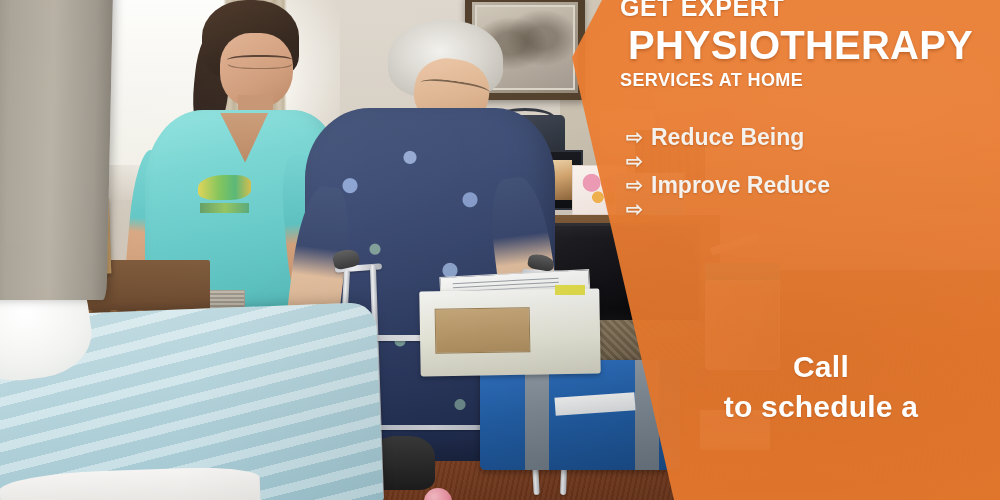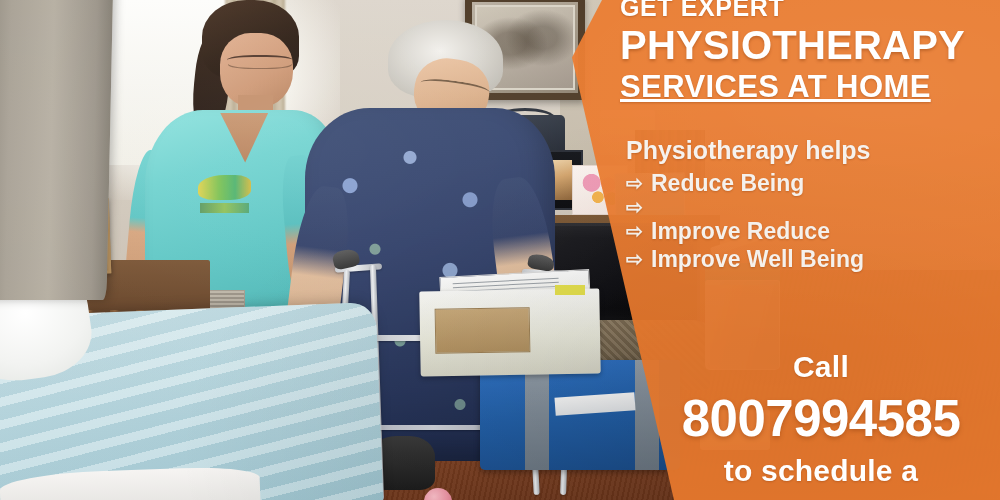--- a/index.html
+++ b/index.html
@@ -555,31 +555,30 @@
     line-height: 1;
     margin: 0;
     margin-top: -5px;
     text-shadow: 0 1px 2px rgba(120,50,10,.35);
   }
   .h-main {
     font-size: 40px;
     font-weight: bold;
     letter-spacing: .2px;
     line-height: 1.05;
-    margin: 4px 0 0 0;
+    margin: 4px 0 0 8px;
     text-shadow: 0 2px 3px rgba(120,50,10,.35);
   }
   .h-sub {
-    font-size: 31px;
+    font-size: 18px;
     font-weight: bold;
     letter-spacing: .4px;
     line-height: 1;
     margin: 5px 0 0 0;
     text-shadow: 0 1px 2px rgba(120,50,10,.35);
-    text-decoration: underline;
   }
 
   .benefits {
     margin-top: 34px;
     margin-left: 6px;
   }
   .benefits-title {
     font-size: 25px;
     font-weight: bold;
     margin: 0 0 4px 0;
@@ -744,40 +743,37 @@
 
   <div class="panel-content">
 
     <div class="headline-block">
       <div class="h-get">GET EXPERT</div>
       <div class="h-main">PHYSIOTHERAPY</div>
       <div class="h-sub">SERVICES AT HOME</div>
     </div>
 
     <div class="benefits">
-      <div class="benefits-title">Physiotherapy helps</div>
       <ul class="benefit-list">
         <li class="benefit-item">
           <span class="arrow-icon">⇨</span>
           <span>Reduce Being</span>
         </li>
         <li class="benefit-item">
           <span class="arrow-icon">⇨</span>
         </li>
         <li class="benefit-item">
           <span class="arrow-icon">⇨</span>
           <span>Improve Reduce</span>
         </li>
         <li class="benefit-item">
           <span class="arrow-icon">⇨</span>
-          <span>Improve Well Being</span>
         </li>
       </ul>
     </div>
 
     <div class="cta">
       <div class="cta-call">Call</div>
-      <div class="cta-phone">8007994585</div>
       <div class="cta-tail">to schedule a</div>
     </div>
 
   </div>
 </div>
 
 </body></html>

